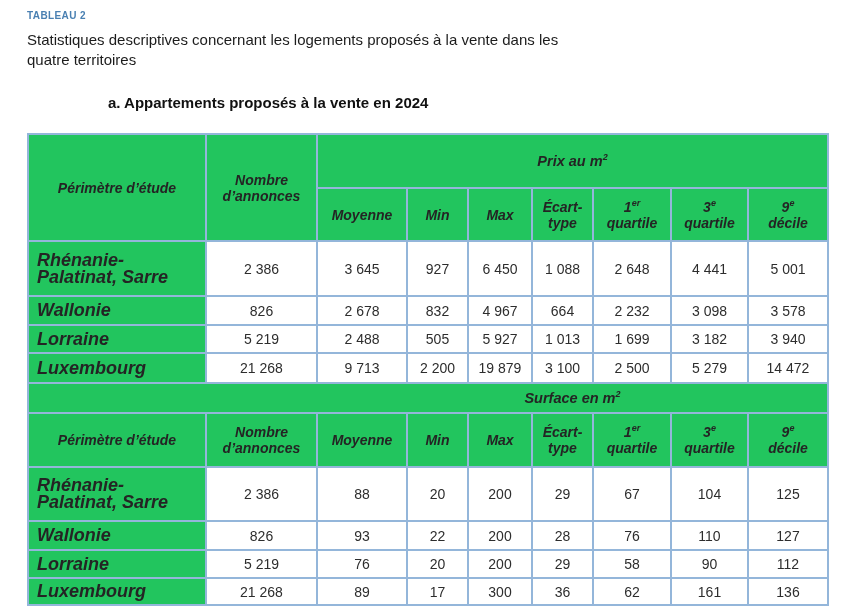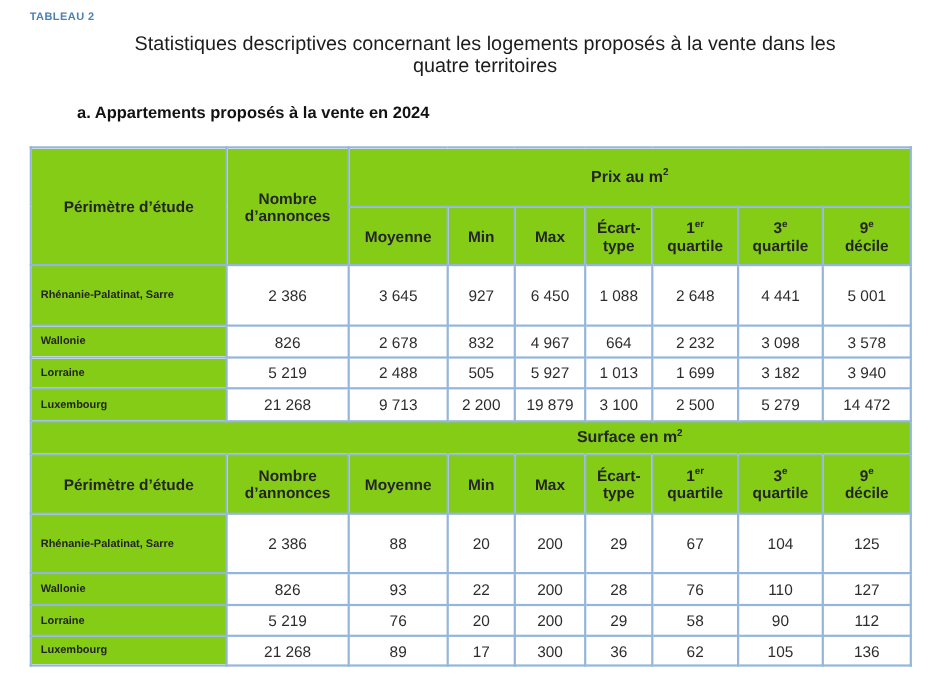--- a/index.html
+++ b/index.html
@@ -5,39 +5,39 @@
   html, body { margin:0; padding:0; background:#ffffff; }
   body {
     width:855px; height:614px; overflow:hidden;
     font-family:"Liberation Sans", sans-serif; color:#222;
   }
   .page { padding:10px 0 0 27px; }
   .kicker {
     color:#4a80b2; font-size:10px; font-weight:600; letter-spacing:.4px;
   }
   .subtitle {
-    margin:9px 0 0 0; font-size:18px; line-height:19.5px; color:#1c1c1c;text-align:center;
+    margin:9px 0 0 0; font-size:15px; line-height:19.5px; color:#1c1c1c;
   }
   .section-title {
-    margin:25px 0 0 43px; font-size:15px; font-weight:700; color:#111;
+    margin:25px 0 0 81px; font-size:15px; font-weight:700; color:#111;
   }
   table.stats {
     border-collapse:collapse; table-layout:fixed; width:800px; margin-top:22px;
   }
   col.c1{width:178px} col.c2{width:111px} col.c3{width:90px}
   col.c4{width:61px}  col.c5{width:64px}  col.c6{width:61px}
   col.c7{width:78px}  col.c8{width:77px}  col.c9{width:80px}
   .stats th, .stats td {
     border:2px solid #94b6da; padding:0; text-align:center; vertical-align:middle;
     font-size:14px; color:#2d2d2d; overflow:hidden;
   }
-  .stats th { background:#84cc16; font-weight:700; color:#242424; }
+  .stats th { background:#22c55e; font-weight:700; color:#242424;font-style:italic; }
   .stats td { background:#ffffff; font-weight:400; }
   .stats th.rowlabel {
-    text-align:left; padding:3px 8px; font-size:10px; line-height:17px;
+    text-align:left; padding:3px 8px; font-size:18px; line-height:17px;
   }
   .stats th.group { font-size:14.5px; }
   .stats th.band-surface {
     font-size:14.5px; padding-left:289px;margin-left:26px;
   }
   .l { display:block; line-height:16px; }
   sup { font-size:9px; line-height:0; }
   tr.h54{height:54px} tr.h53{height:53px} tr.h55{height:55px}
   tr.h30{height:30px} tr.h29{height:29px} tr.h28{height:28px}
   tr.h27{height:27px}
@@ -206,18 +206,18 @@
       <td>112</td>
     </tr>
     <tr class="h27">
       <th class="rowlabel">Luxembourg</th>
       <td>21 268</td>
       <td>89</td>
       <td>17</td>
       <td>300</td>
       <td>36</td>
       <td>62</td>
-      <td>105</td>
+      <td>161</td>
       <td>136</td>
     </tr>
   </tbody>
     </table>
 </div>
 
 </body></html>

